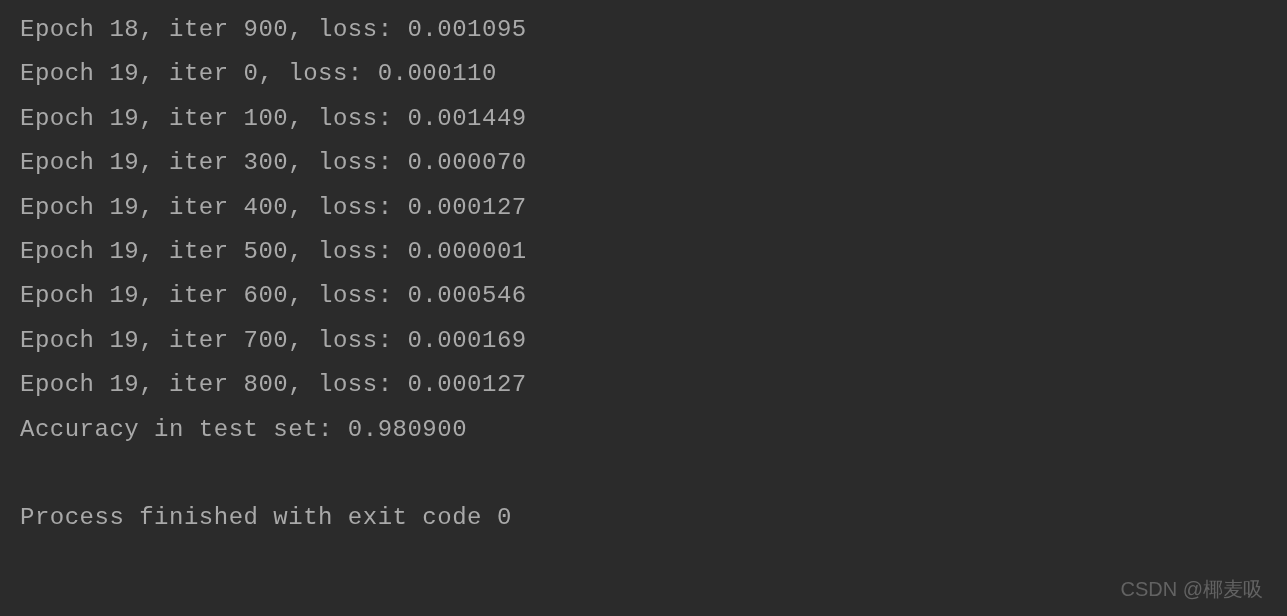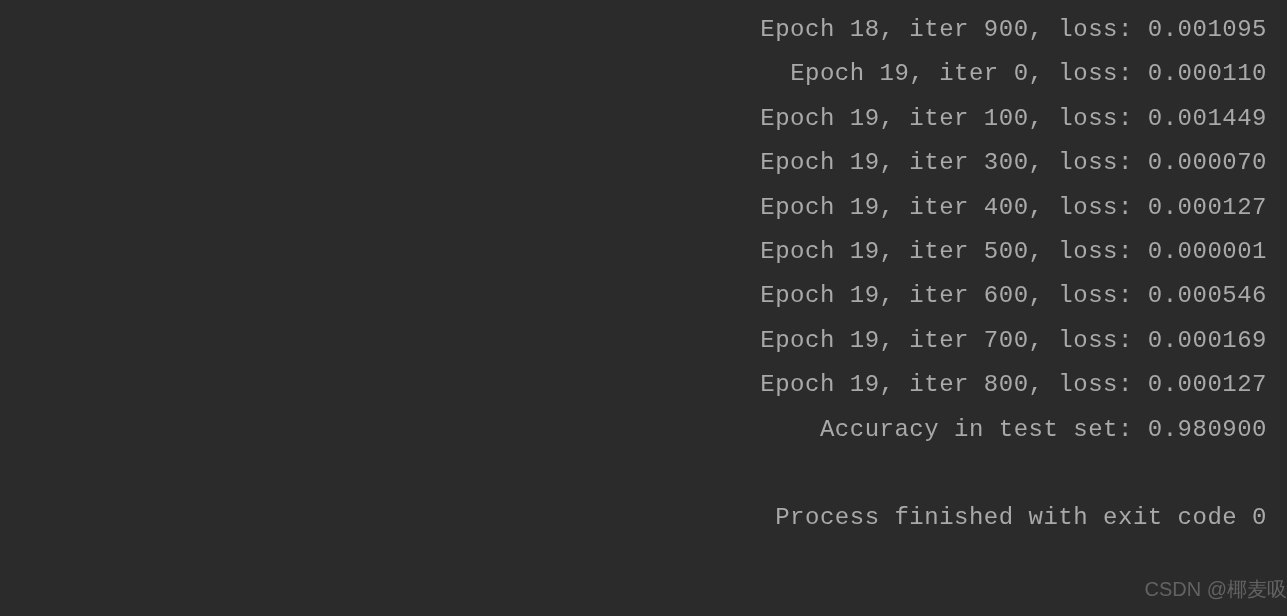--- a/index.html
+++ b/index.html
@@ -15,29 +15,28 @@
       padding: 8px 20px;
       line-height: 1.85;
       width: 1287px;
       height: 616px;
       overflow: hidden;
       position: relative;
       letter-spacing: 0.5px;
     }
     .console-line {
       white-space: pre;
-      text-align: right;
     }
     .blank-line {
       height: 1.85em;
     }
     .watermark {
       position: absolute;
       bottom: 8px;
-      right: 0;
+      right: 24px;
       color: #7a7a7a;
       font-size: 20px;
       font-family: Arial, sans-serif;
       opacity: 0.7;
       letter-spacing: 0;
     }
   </style>
 </head>
 <body>
 

